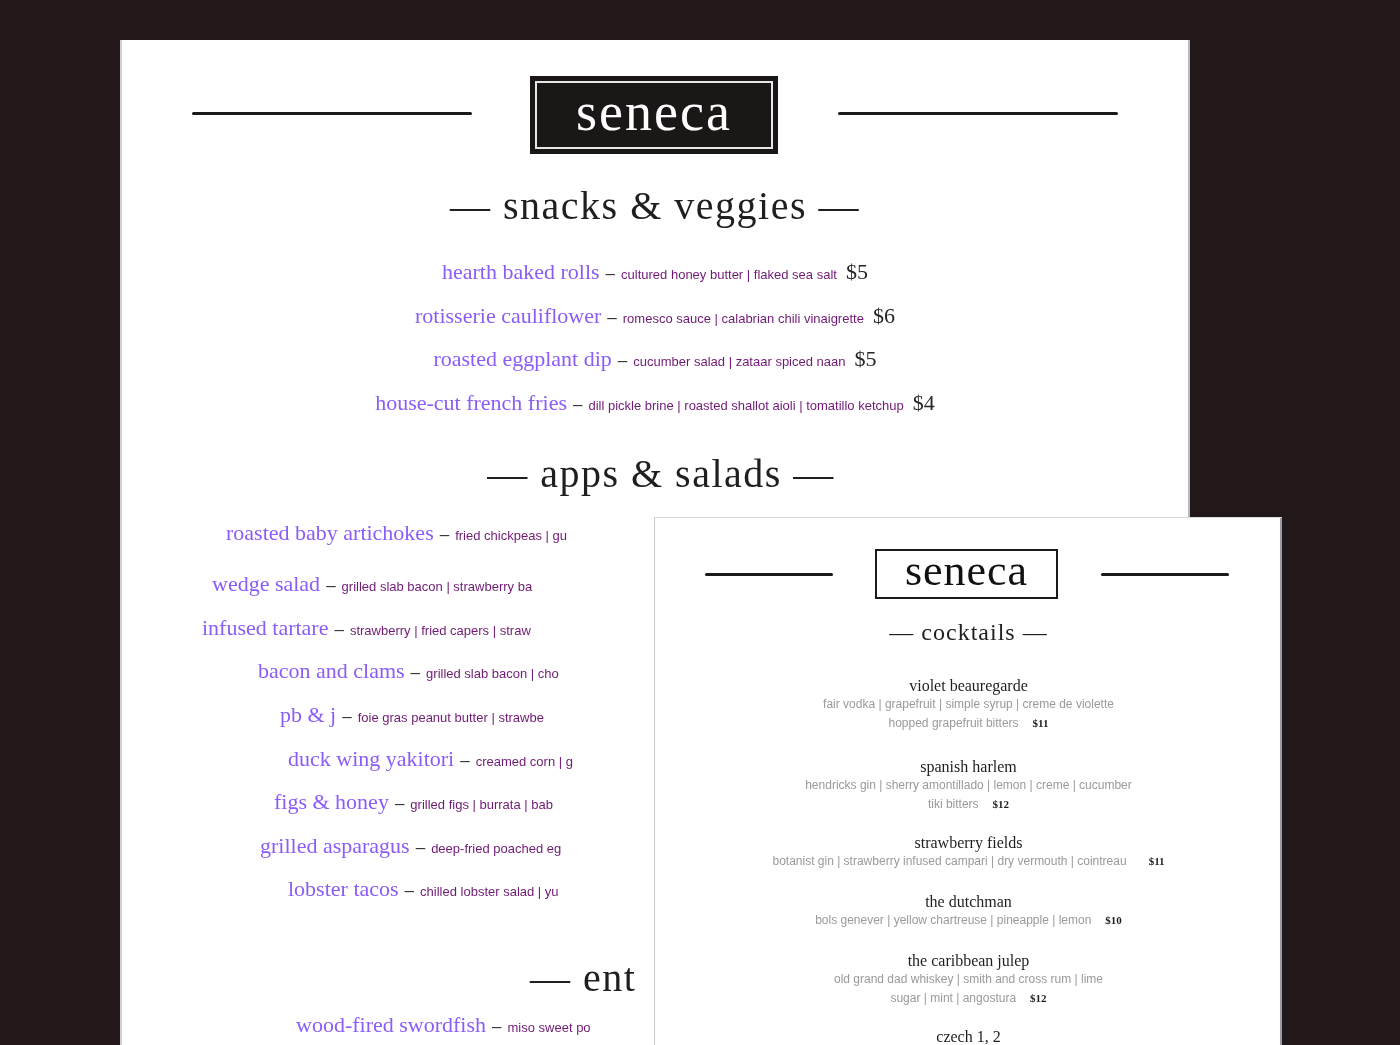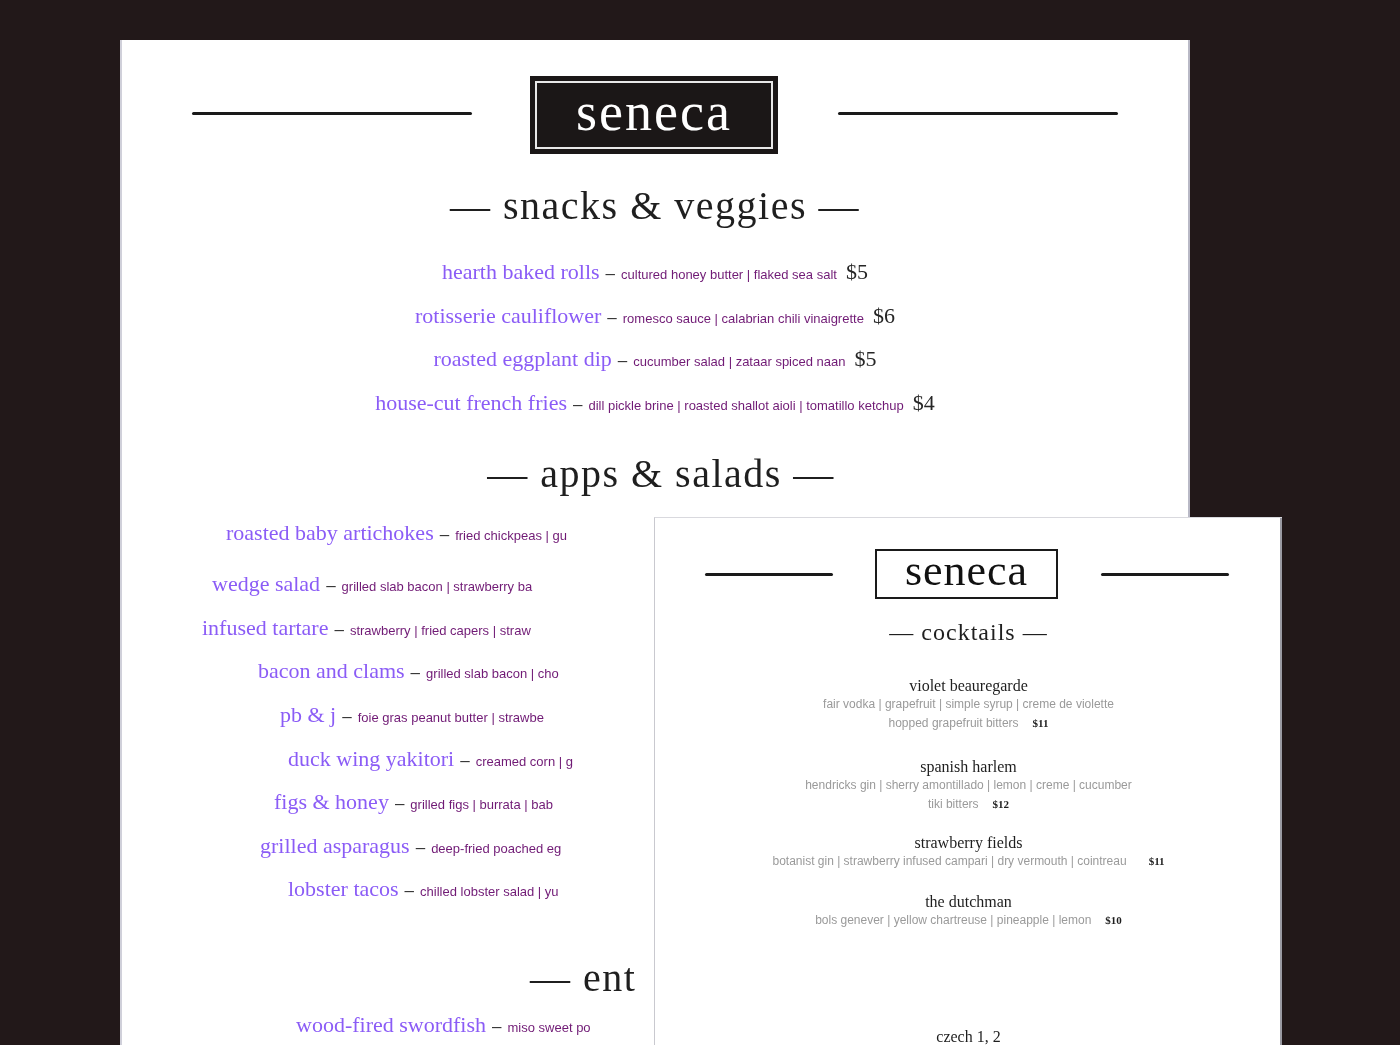--- a/index.html
+++ b/index.html
@@ -161,17 +161,22 @@
   <div class="cocktail" style="top:316px;">
     <span class="cname">strawberry fields</span>
     <span class="cline"><span>botanist gin | strawberry infused campari | dry vermouth | cointreau</span><span class="cprice" style="margin-left:22px;">$11</span></span>
   </div>
 
   <div class="cocktail" style="top:375px;">
     <span class="cname">the dutchman</span>
     <span class="cline"><span>bols genever | yellow chartreuse | pineapple | lemon</span><span class="cprice">$10</span></span>
   </div>
 
+  <div class="cocktail" style="top:434px;">
+    <span class="cname">the caribbean julep</span>
+    <span class="cline">old grand dad whiskey | smith and cross rum | lime</span>
+    <span class="cline"><span>sugar | mint | angostura</span><span class="cprice">$12</span></span>
+  </div>
 
   <div class="cocktail" style="top:510px;">
     <span class="cname">czech 1, 2</span>
   </div>
 </div>
 
 </body></html>

